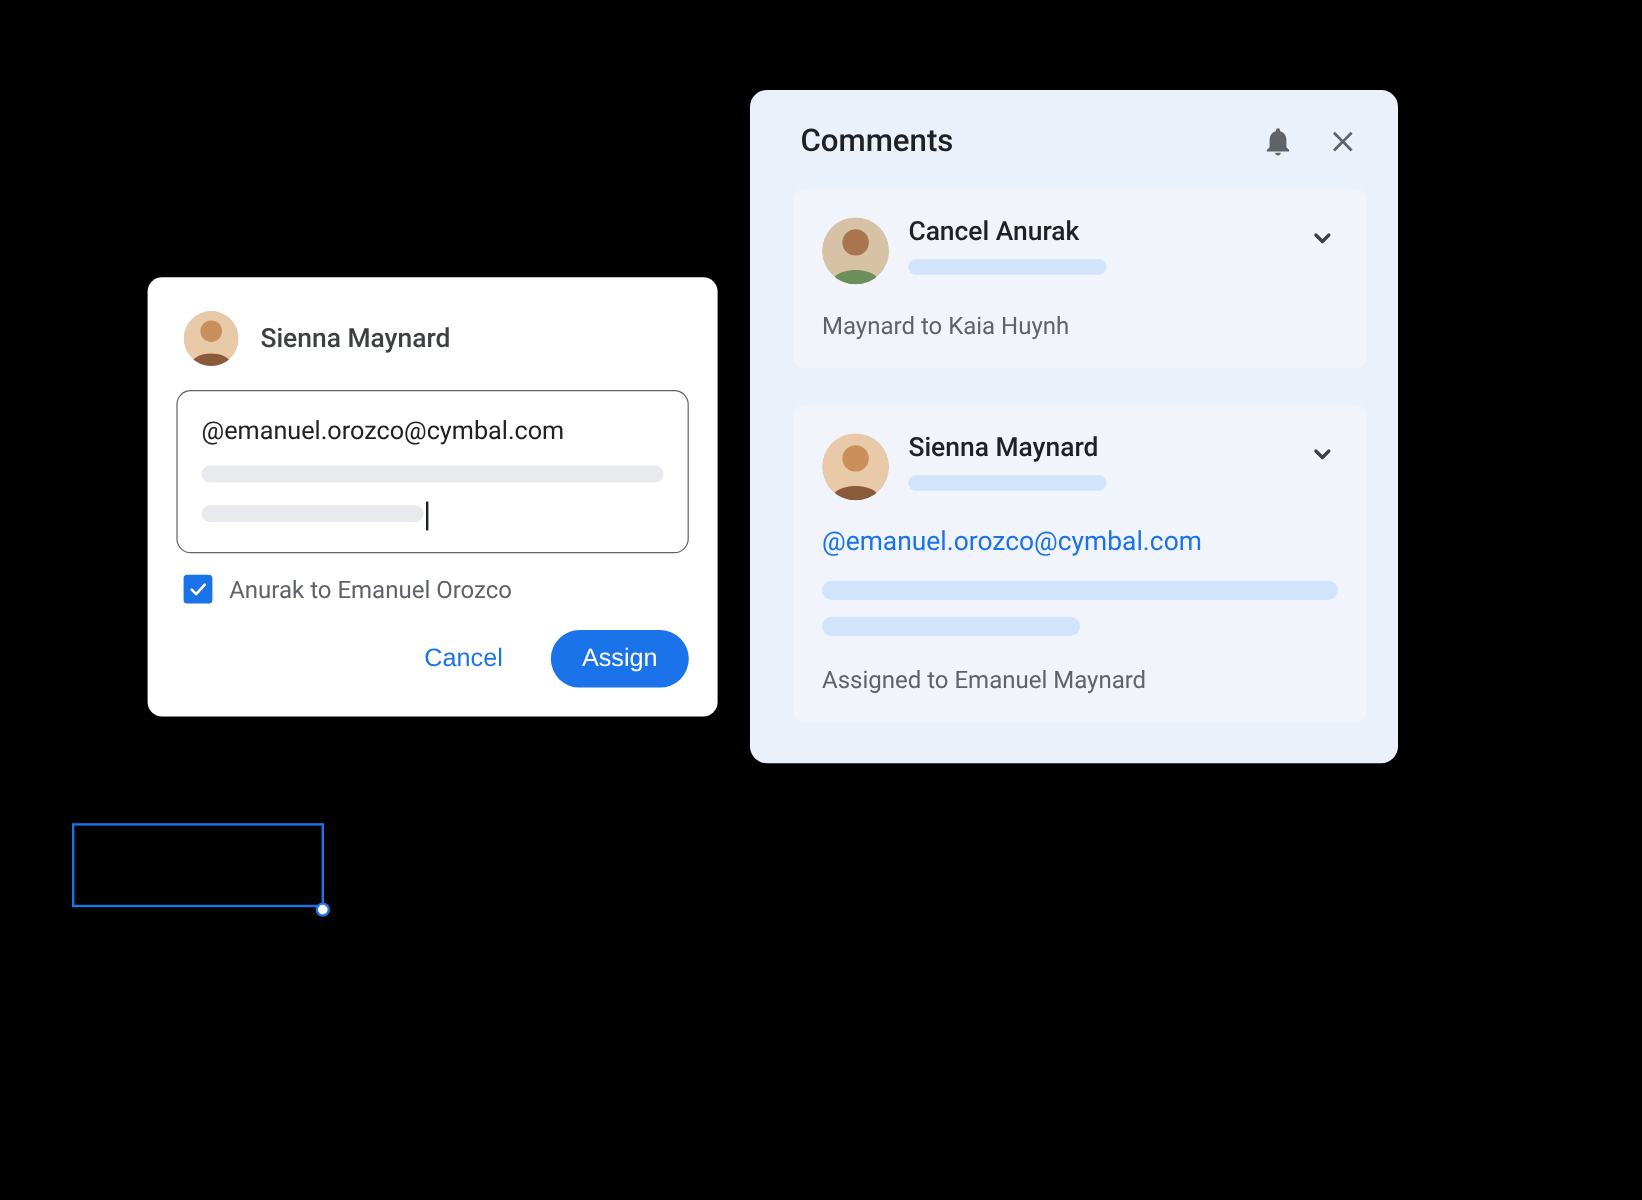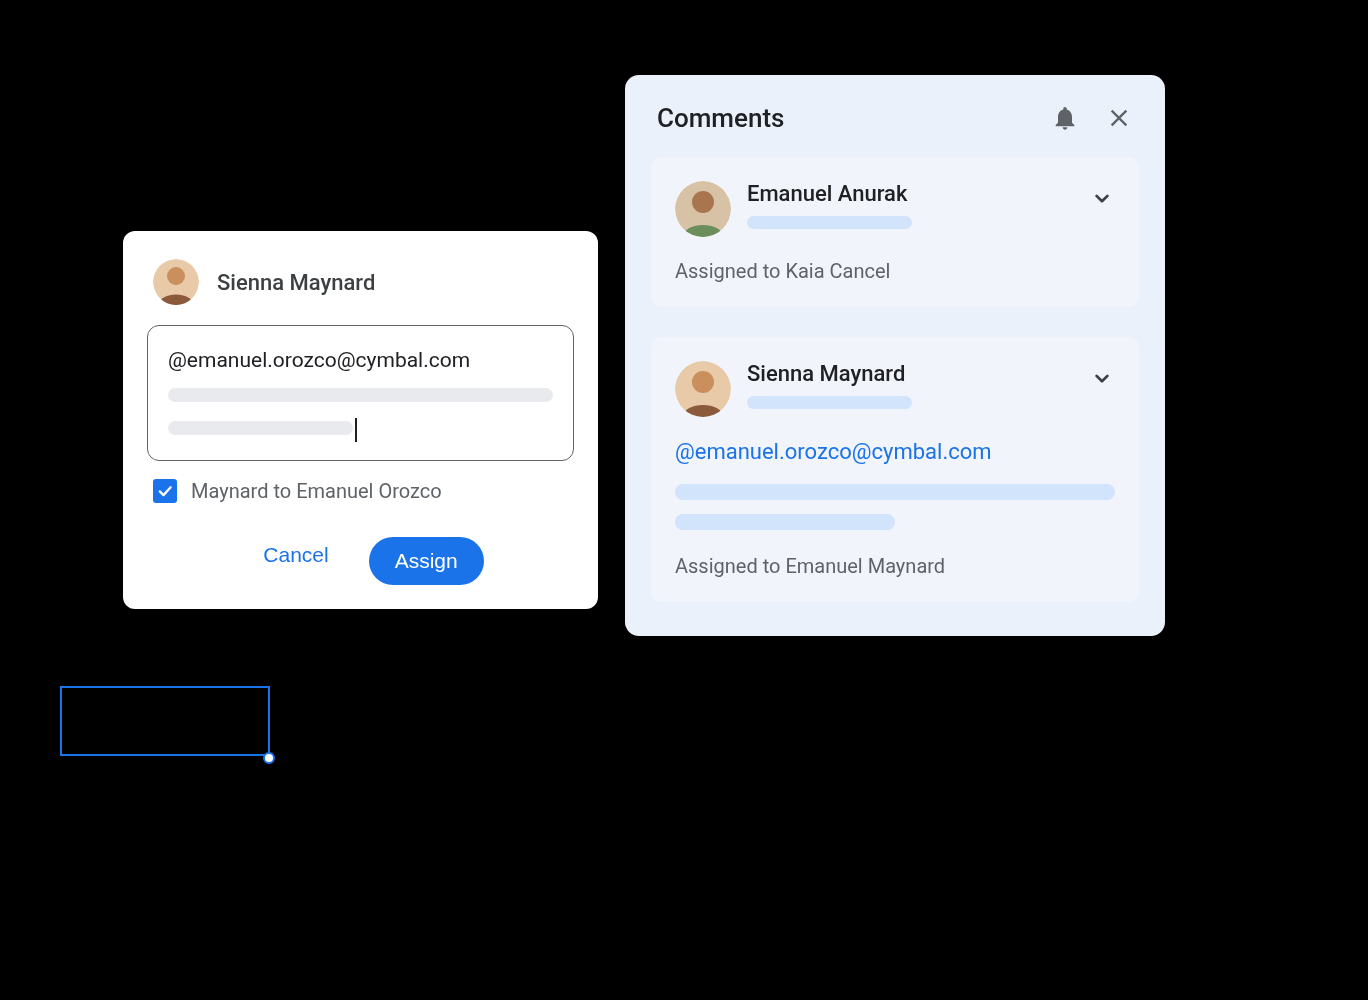--- a/index.html
+++ b/index.html
@@ -110,51 +110,50 @@
     justify-content: center;
     flex-shrink: 0;
   }
   .checkbox svg { width: 18px; height: 18px; }
   .assign-label {
     font-size: 20px;
     color: #5f6368;
   }
   .button-row {
     display: flex;
-    justify-content: center;
+    justify-content: flex-end;
     align-items: center;
     gap: 14px;
   }
   .btn {
     font-size: 21px;
     font-weight: 500;
     padding: 12px 26px;
     border-radius: 26px;
     border: none;
     cursor: pointer;
   }
   .btn-text {
     background: transparent;
     color: #1a73e8;
   }
   .btn-primary {
     background: #1a73e8;
     color: #fff;
-    margin-top: 12px;
   }
 
   
   .comments-panel {
     position: absolute;
     left: 625px;
     top: 75px;
     width: 540px;
     background: #eaf1fb;
     border-radius: 14px;
-    padding: 28px 26px 34px 26px;
+    padding: 28px 26px 34px 36px;
     box-shadow: 0 2px 18px rgba(0,0,0,0.22);
   }
   .comments-header {
     display: flex;
     align-items: center;
     margin-bottom: 24px;
     padding: 0 6px;
   }
   .comments-title {
     font-size: 26px;
@@ -249,21 +248,21 @@
       <span class="ph-bar w-partial"></span><span class="cursor"></span>
     </div>
   </div>
 
   <div class="assign-row">
     <div class="checkbox">
       <svg viewBox="0 0 24 24">
           <path d="M5 12.5 L10 17.5 L19.5 7" stroke="#fff" stroke-width="3" fill="none" stroke-linecap="round" stroke-linejoin="round"></path>
         </svg>
     </div>
-    <div class="assign-label">Maynard to Emanuel Orozco</div>
+    <div class="assign-label">Anurak to Emanuel Orozco</div>
   </div>
 
   <div class="button-row">
     <button class="btn btn-text">Cancel</button>
     <button class="btn btn-primary">Assign</button>
   </div>
 </div>
 
 <div class="comments-panel">
   <div class="comments-header">
@@ -283,30 +282,30 @@
   <div class="comment-card">
     <div class="comment-head">
       <div class="avatar small">
         <svg viewBox="0 0 56 56">
             <circle cx="28" cy="28" r="28" fill="#d8c2a6"></circle>
             <circle cx="28" cy="21" r="11" fill="#a8754f"></circle>
             <path d="M8 56 C8 40 48 40 48 56 Z" fill="#6b8e5a"></path>
           </svg>
       </div>
       <div class="comment-head-main">
-        <div class="comment-author">Emanuel Anurak</div>
+        <div class="comment-author">Cancel Anurak</div>
         <div class="meta-bar"></div>
       </div>
       <div class="chev">
         <svg viewBox="0 0 24 24">
             <path d="M7 10l5 5 5-5" stroke="currentColor" stroke-width="2.5" fill="none" stroke-linecap="round" stroke-linejoin="round"></path>
           </svg>
       </div>
     </div>
-    <div class="assigned-text">Assigned to Kaia Cancel</div>
+    <div class="assigned-text">Maynard to Kaia Huynh</div>
   </div>
 
   <div class="comment-card">
     <div class="comment-head">
       <div class="avatar small">
         <svg viewBox="0 0 56 56">
             <circle cx="28" cy="28" r="28" fill="#e8c9a8"></circle>
             <circle cx="28" cy="21" r="11" fill="#c98f5d"></circle>
             <path d="M8 56 C8 40 48 40 48 56 Z" fill="#8a5a3a"></path>
           </svg>

